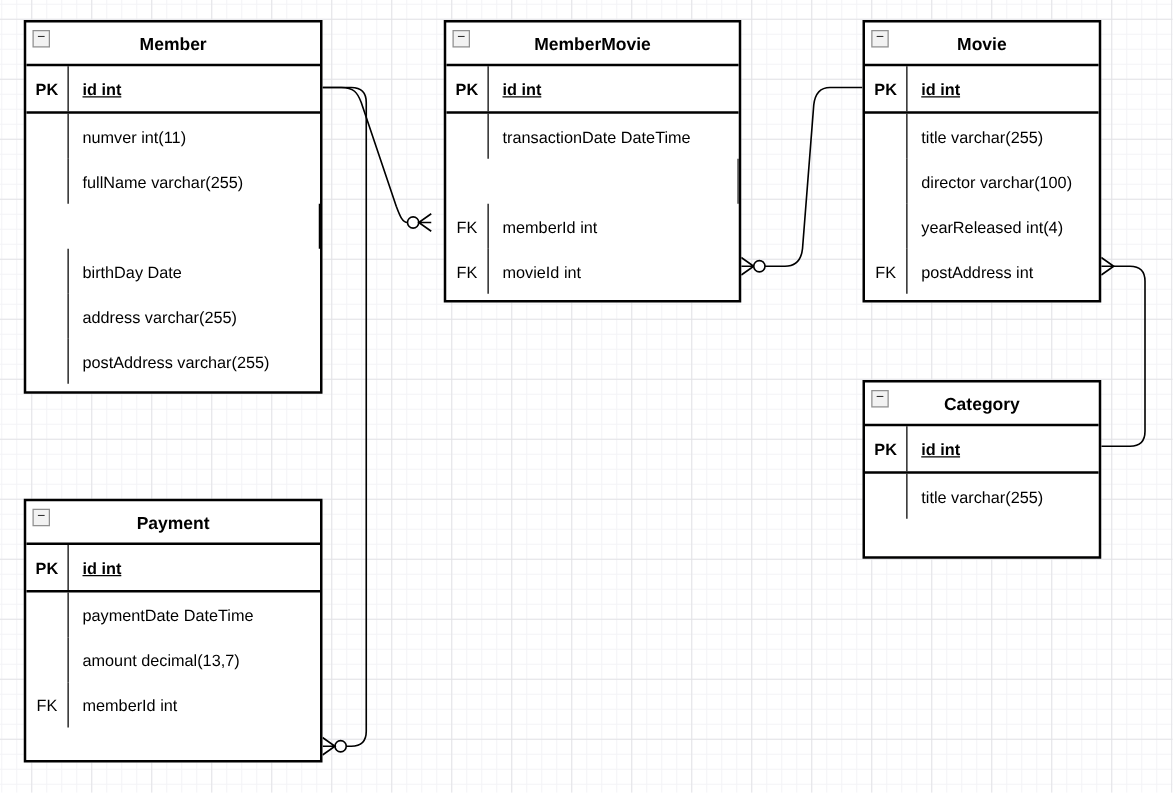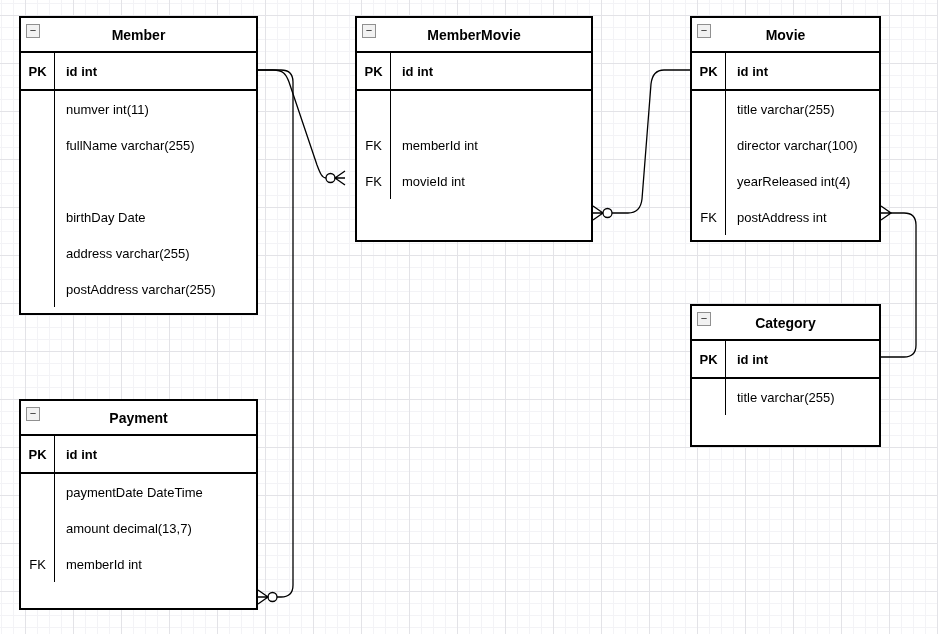--- a/index.html
+++ b/index.html
@@ -32,33 +32,33 @@
     font-size:14px;font-weight:bold;color:#000;
   }
   .collapse-btn{
     position:absolute;left:5px;top:6px;width:14px;height:14px;
     box-sizing:border-box;border:1px solid #909090;background:#f2f2f2;
     font-size:11px;line-height:11px;text-align:center;color:#222;
     font-weight:normal;
   }
   .row{
     display:flex;align-items:stretch;flex:0 1 36px;min-height:0;
-    font-size:13px;color:#000;
+    font-size:13px;color:#000;justify-content:flex-end;
   }
   .row .key{
     flex:0 0 34px;box-sizing:border-box;border-right:1.5px solid #000;
     display:flex;align-items:center;justify-content:center;
   }
   .row .field{
     flex:1;display:flex;align-items:center;padding-left:11px;
     white-space:nowrap;overflow:hidden;
   }
   .row.pk-row{border-bottom:2px solid #000;}
   .row.pk-row .key{font-weight:bold;}
-  .row.pk-row .field{font-weight:bold;}
+  .row.pk-row .field{font-weight:bold;text-decoration:underline;}
   .spacer{flex:1 1 0;min-height:0;}
   .conn{stroke:#000;stroke-width:1.3;fill:none;}
   .conn-circle{stroke:#000;stroke-width:1.3;fill:#fff;}
 </style>
 </head>
 <body>
 
 <div id="canvas">
 
   <svg id="connectors" width="938" height="634" viewBox="0 0 938 634" xmlns="http://www.w3.org/2000/svg">
@@ -126,20 +126,24 @@
         <div class="entity-header">
           <span class="collapse-btn">−</span>
           <span>MemberMovie</span>
         </div>
         <div class="row pk-row">
           <span class="key">PK</span>
           <span class="field">id int</span>
         </div>
         <div class="row">
           <span class="key"></span>
+          <span class="field">transactionDate DateTime</span>
+        </div>
+        <div class="row">
+          <span class="key"></span>
         </div>
         <div class="row">
           <span class="key">FK</span>
           <span class="field">memberId int</span>
         </div>
         <div class="row">
           <span class="key">FK</span>
           <span class="field">movieId int</span>
         </div>
         <div class="spacer"></div>

